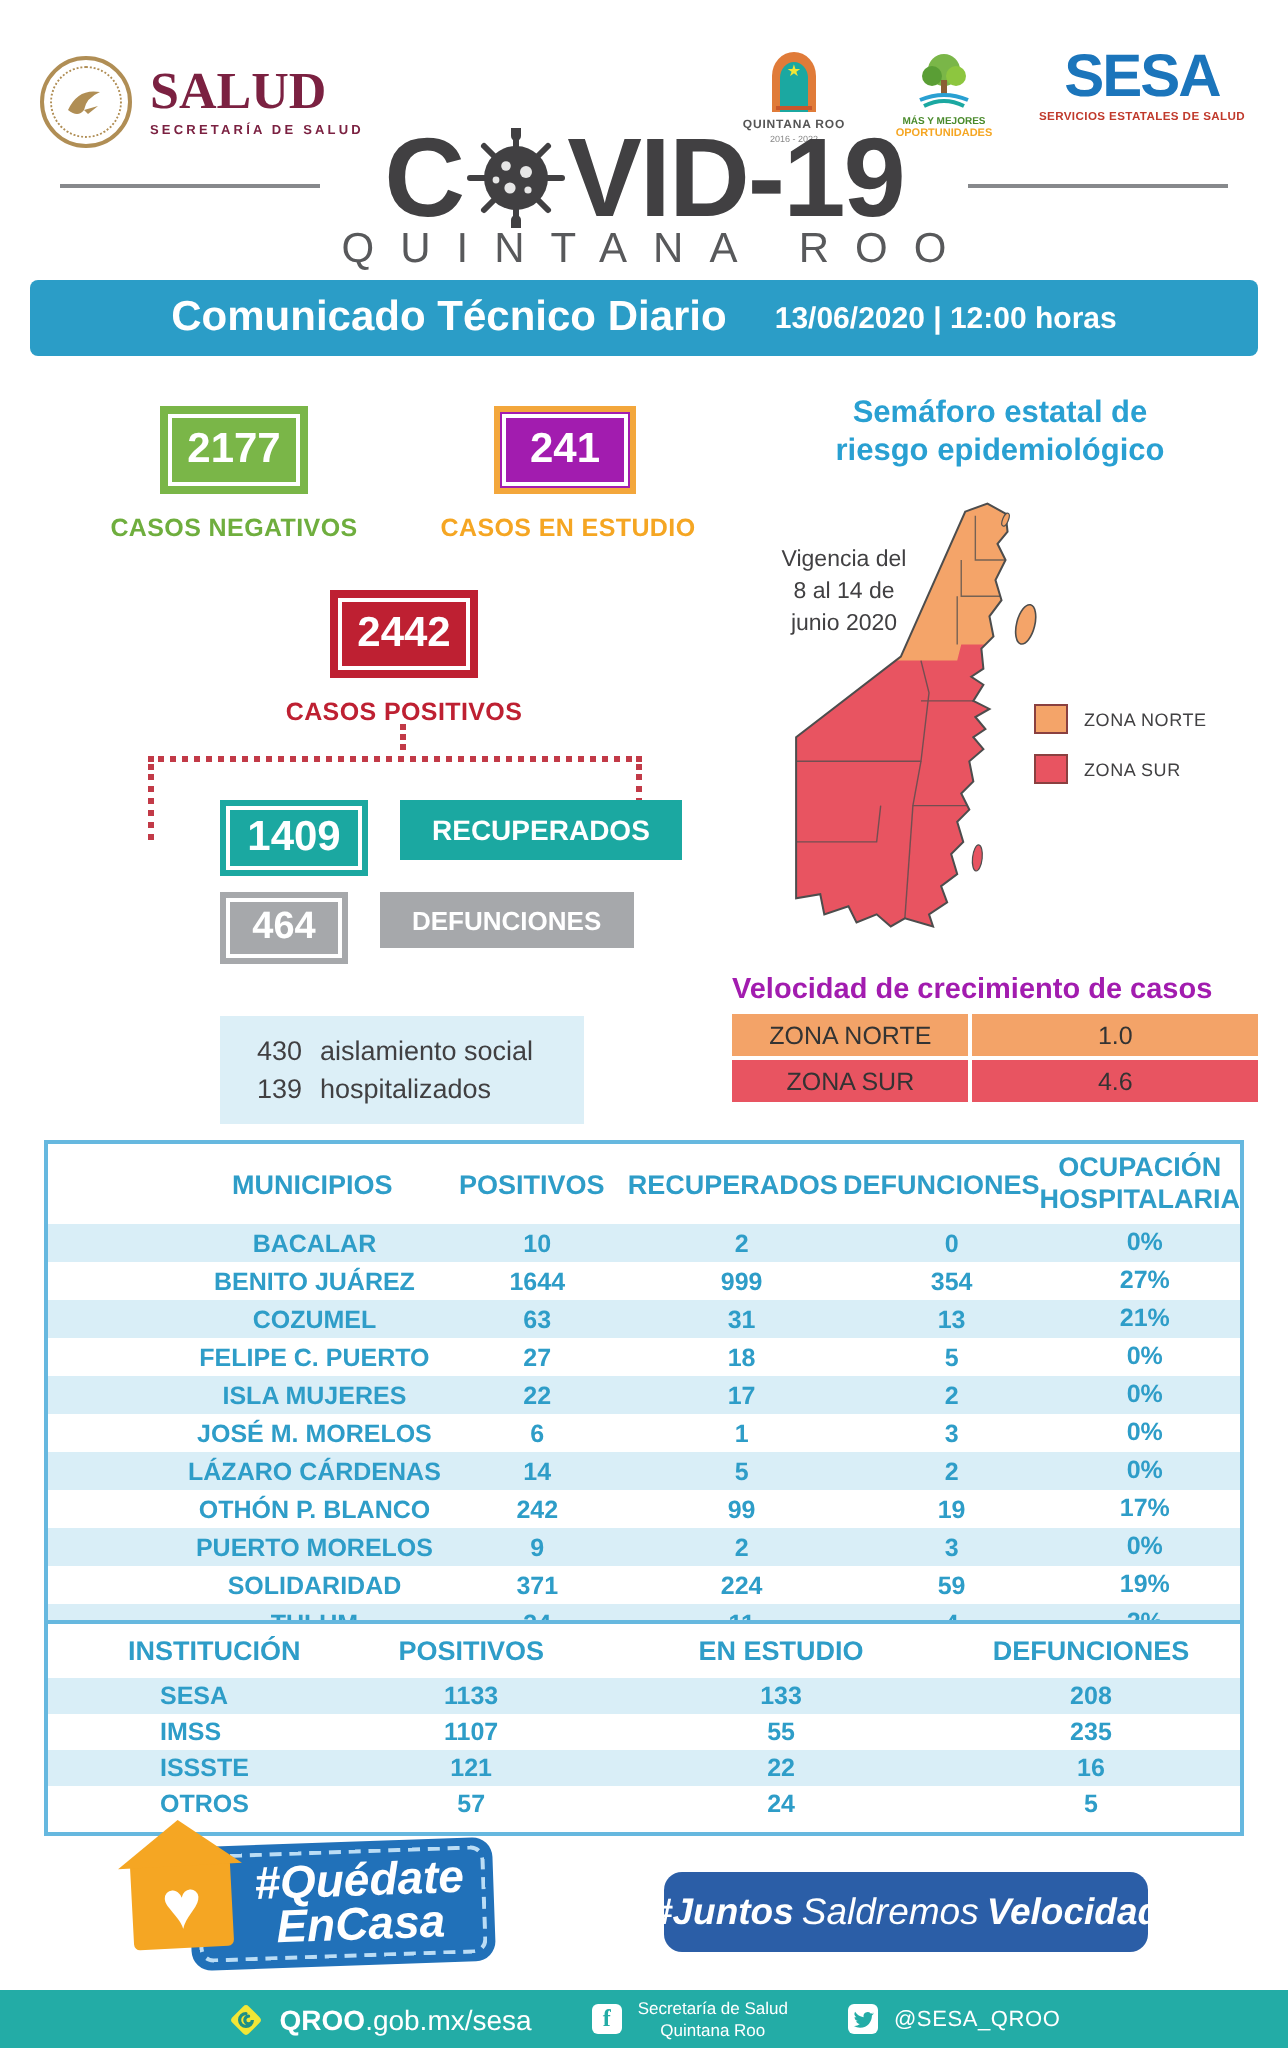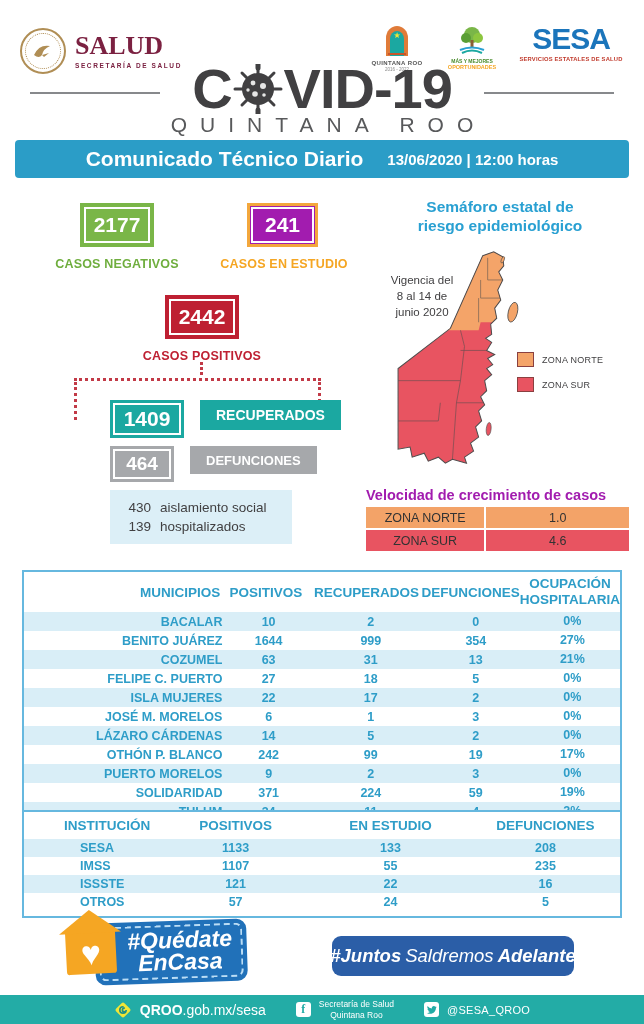--- a/index.html
+++ b/index.html
@@ -65,21 +65,21 @@
   .tagrow.rec { left:110px; top:400px; }
   .tagrow.def { left:110px; top:446px; }
   .tag-num { position:relative; display:flex; align-items:center; justify-content:center; color:#fff; font-weight:bold; }
   .rec .tag-num { width:74px; height:38px; background:#1BA8A1; font-size:21px; }
   .def .tag-num { width:64px; height:36px; background:#A6A8AB; font-size:19px; }
   .tag-num i { position:absolute; inset:3px; border:2px solid #fff; font-style:normal; }
   .tag-label { display:flex; align-items:center; justify-content:center; color:#fff; font-weight:bold; padding:0 16px; }
   .rec .tag-label { height:30px; background:#1BA8A1; font-size:14px; }
   .def .tag-label { height:28px; background:#A6A8AB; font-size:13px; }
 
-  .infobox { position:absolute; left:110px; top:490px; width:182px; height:54px; background:#DCEFF7;
+  .infobox { position:absolute; left:110px; top:508px; width:182px; height:54px; background:#DCEFF7;
              padding:9px 0 0 15px; font-size:13.5px; color:#414042; line-height:1.4; }
   .inforow { display:flex; gap:9px; }
   .inforow .v { min-width:26px; text-align:right; }
 
   
   .sem-title { position:absolute; left:368px; top:198px; width:264px; text-align:center;
                color:#29A0D2; font-weight:bold; font-size:15.5px; line-height:1.2; }
   .vigencia { position:absolute; left:372px; top:272px; width:100px; text-align:center;
               font-size:11.5px; color:#414042; line-height:1.4; }
   .map-wrap { position:absolute; left:390px; top:242px; width:146px; height:232px; }
@@ -104,21 +104,21 @@
   .tbl2 { top:810px; padding-bottom:5px; }
   .thead { display:flex; align-items:center; color:#2E9DC8; font-weight:bold; }
   .tbl1 .thead { min-height:40px; font-size:13.5px; }
   .tbl2 .thead { min-height:27px; font-size:13.5px; }
   .th, .tcell { text-align:center; }
   .trow { display:flex; align-items:center; color:#2E9DC8; font-weight:bold; }
   .tbl1 .trow { height:19px; font-size:12.5px; }
   .tbl2 .trow { height:18px; font-size:12.5px; }
   .trow.shade { background:#D9EEF7; }
   
-  .tbl1 .c0 { width:29%; text-align:right; padding-left:34px;margin-left:34px; }
+  .tbl1 .c0 { width:29%; text-align:center; padding-left:34px;margin-left:34px; }
   .tbl1 .c1 { width:16.5%; }
   .tbl1 .c2 { width:20%; }
   .tbl1 .c3 { width:17.5%; }
   .tbl1 .c4 { width:17%; line-height:1.15; }
   
   .tbl2 .c0 { width:23%; text-align:left; padding-left:40px; }
   .tbl2 .trow .c0 { padding-left:56px; }
   .tbl2 .c1 { width:25%; }
   .tbl2 .c2 { width:27%; }
   .tbl2 .c3 { width:25%; }
@@ -472,21 +472,21 @@
   <div class="house">
       <span class="heart">♥</span>
     </div>
   <div class="quedate">
     <div>#Quédate</div>
     <div>EnCasa</div>
   </div>
   <div class="juntos">
     <span class="b">#Juntos</span>
     <span>Saldremos</span>
-    <span class="b">Adelante</span>
+    <span class="b">Velocidad</span>
   </div>
 
   <div class="bottombar">
     <div class="bb-item">
       <svg width="18" height="18" viewBox="0 0 18 18">
         <rect x="3.2" y="3.2" width="11.6" height="11.6" rx="2" transform="rotate(45 9 9)" fill="#F2E636"></rect>
         <path d="M9,5.8 a3.2,3.2 0 1 0 3.2,3.2 a1.9,1.9 0 1 1 -1.9,-1.9" fill="none" stroke="#1D8F86" stroke-width="1.6" stroke-linecap="round"></path>
       </svg>
       <span class="bb-site"><span class="b">QROO</span><span>.gob.mx/sesa</span></span>
     </div>

